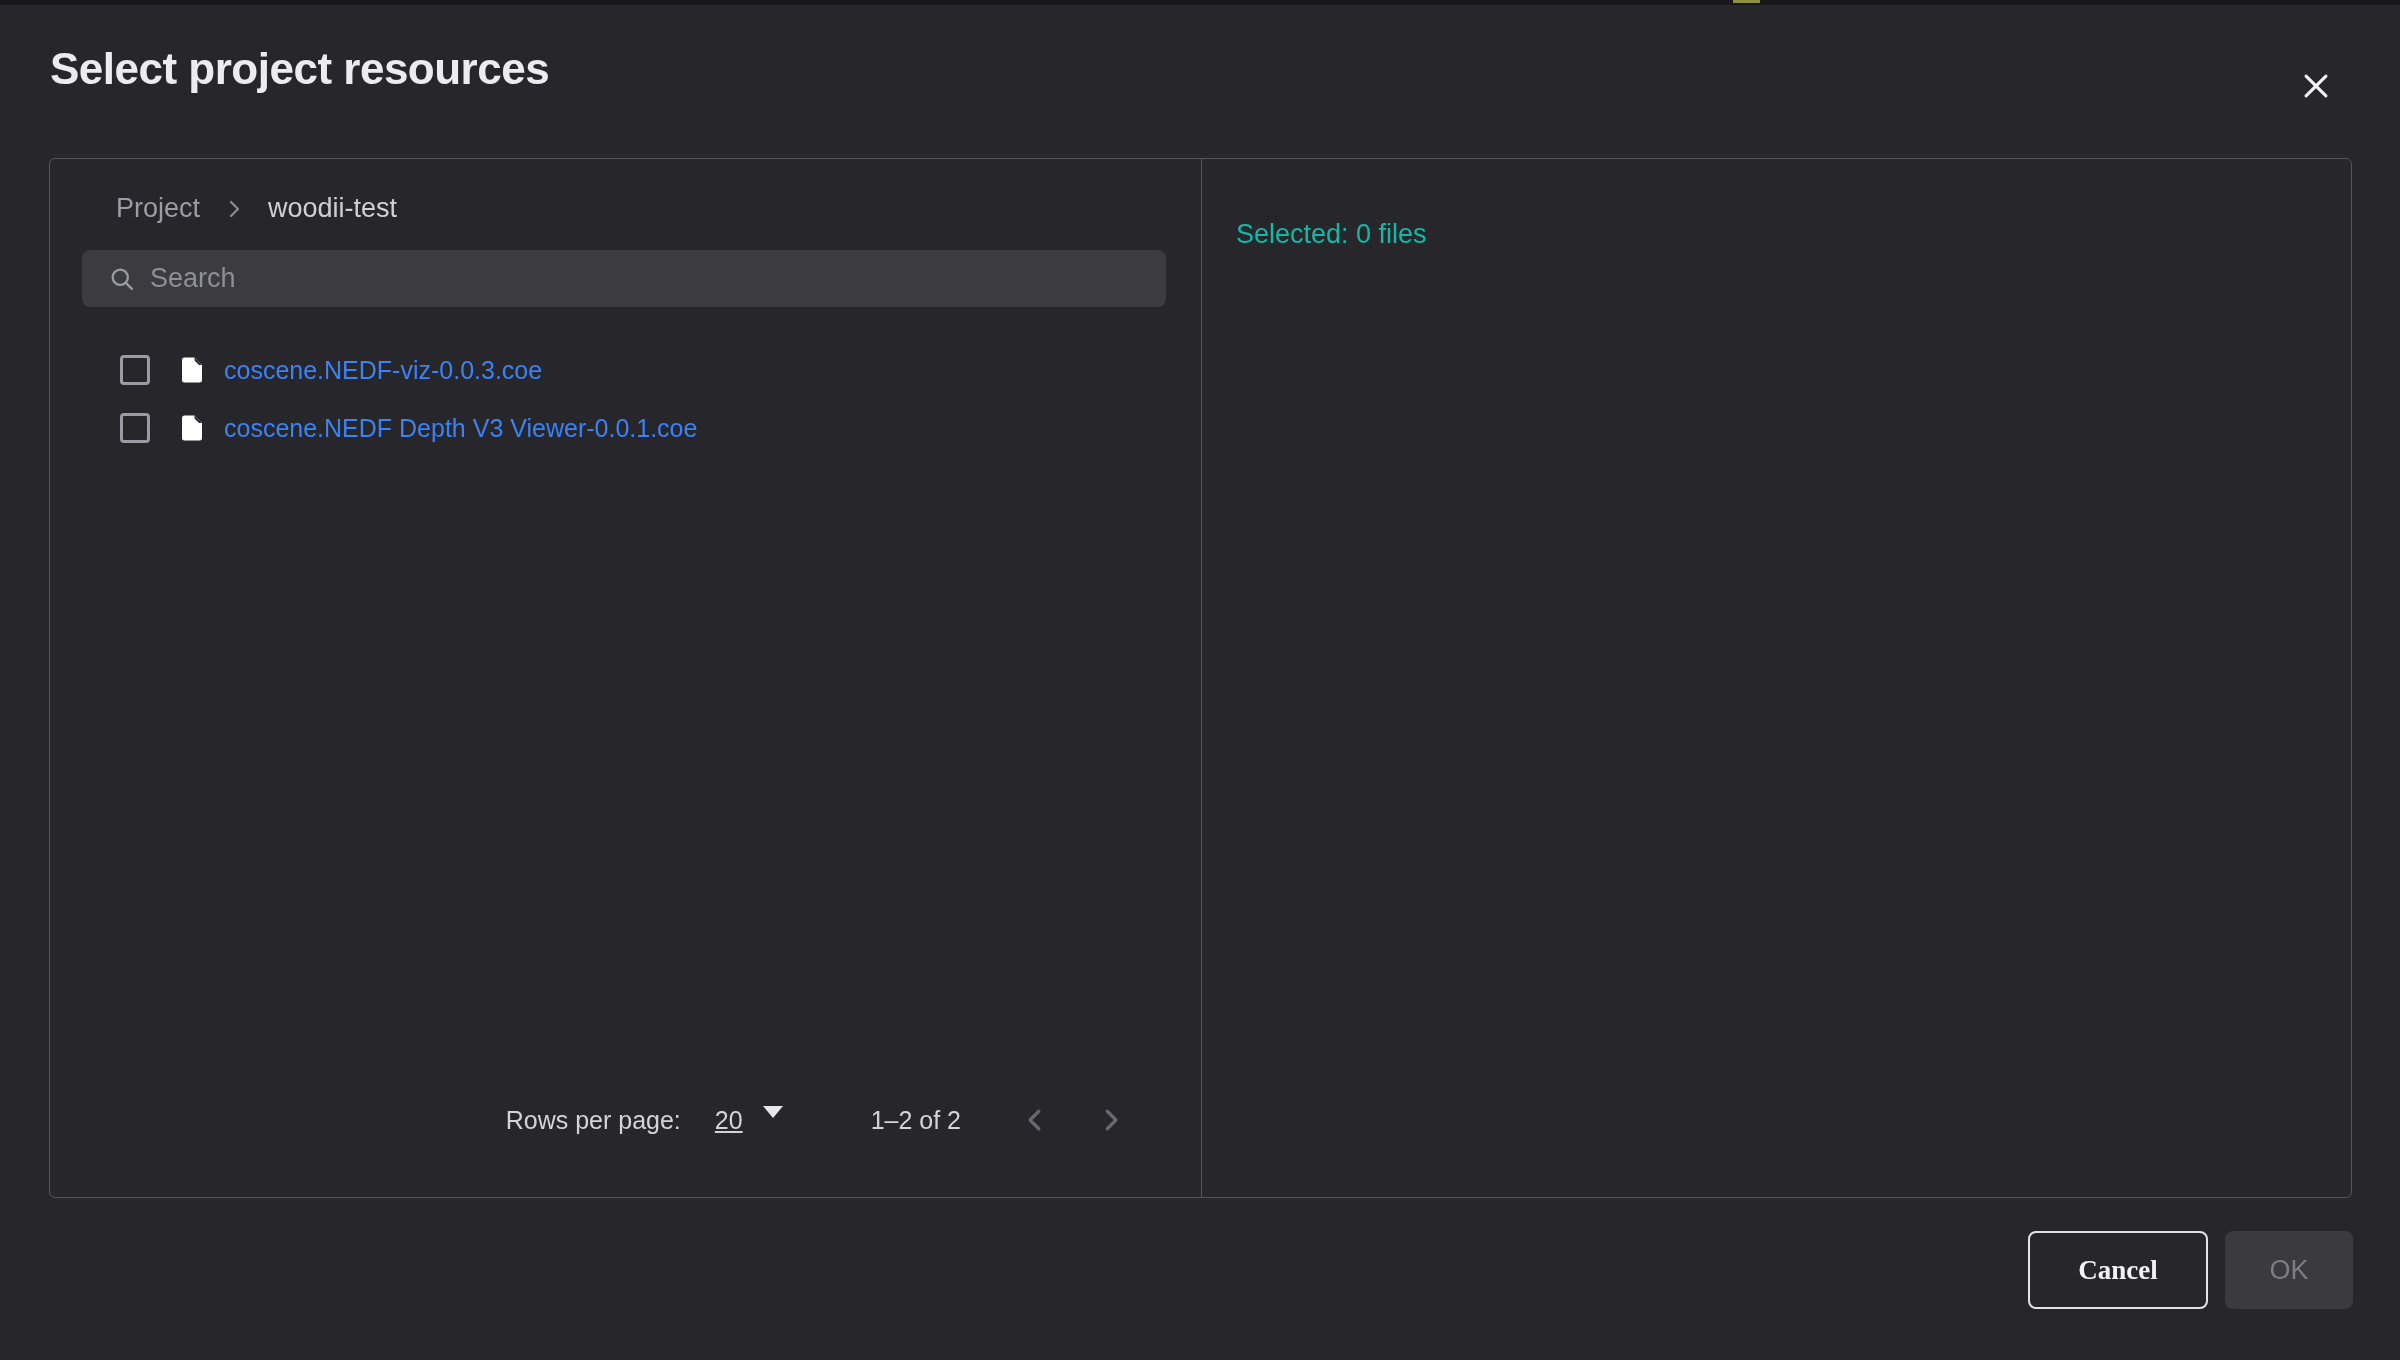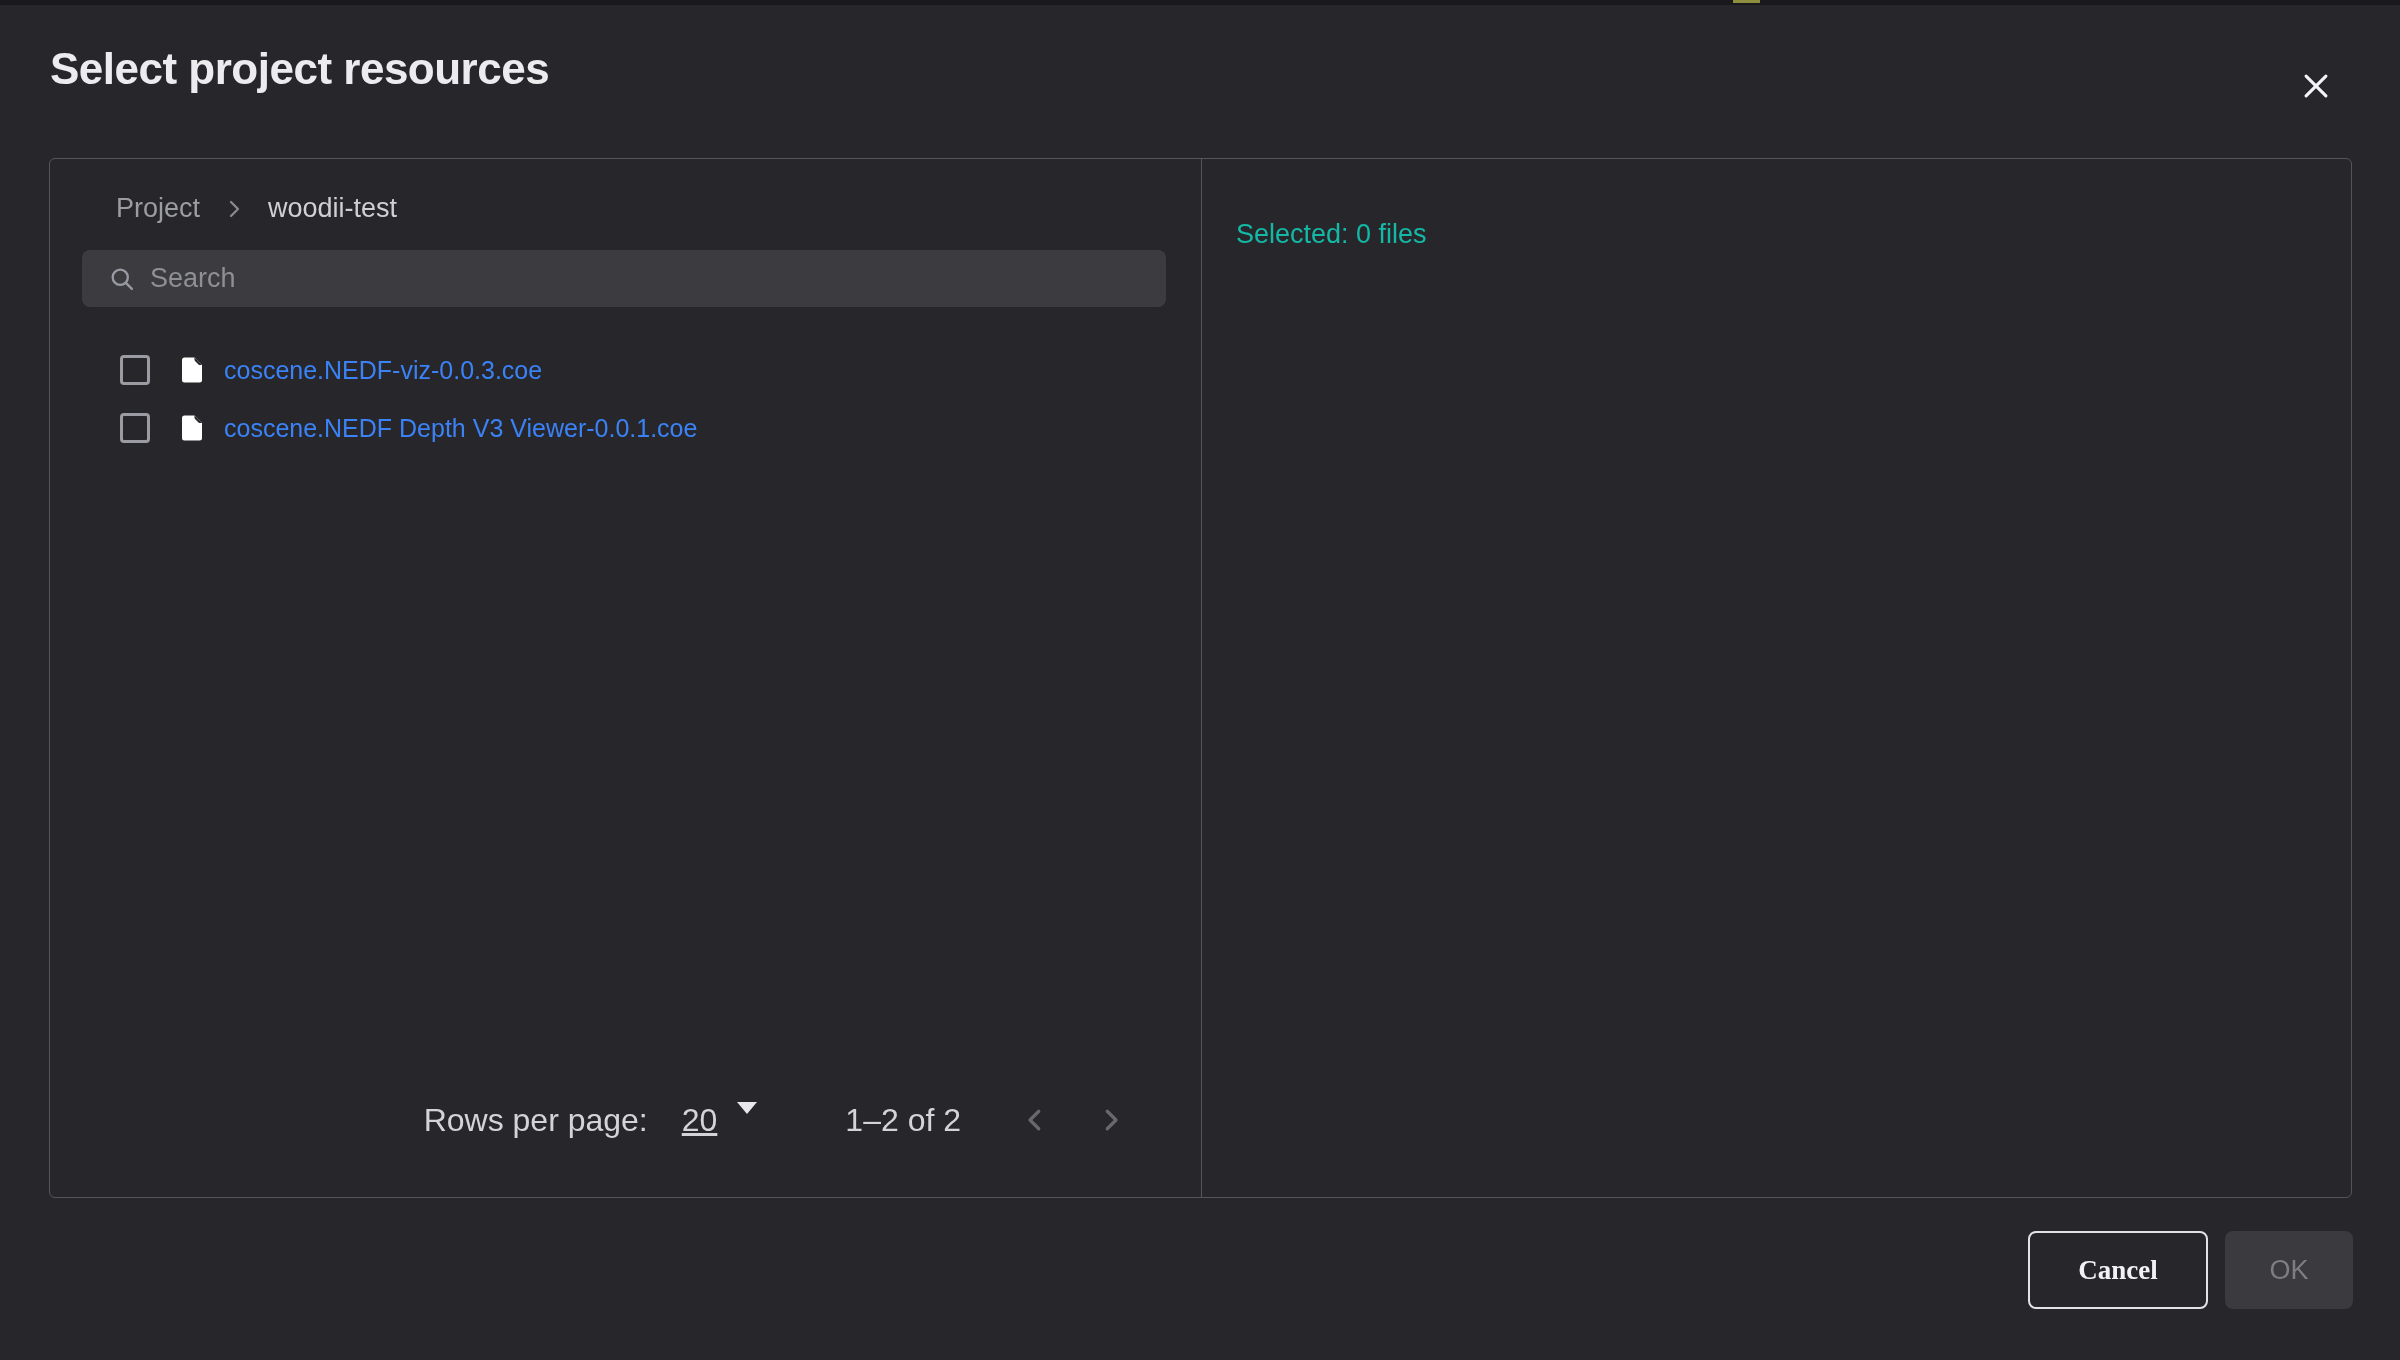--- a/index.html
+++ b/index.html
@@ -69,21 +69,21 @@
     width: 30px; height: 30px; border: 3px solid #9b9ba3; border-radius: 4px;
     background: transparent; flex: 0 0 auto;
   }
   .file-icon { margin-left: 27px; flex: 0 0 auto; display: flex; }
   .file-name { margin-left: 17px; font-size: 25px; color: #3b82f6; white-space: nowrap; }
 
   
   .pagination {
     position: absolute; right: 66px; bottom: 54px; height: 46px;
     display: flex; align-items: center;
-    font-size: 32px; color: #d4d4d8;
+    font-size: 25px; color: #d4d4d8;
   }
   .rpp-label { color: #d4d4d8; }
   .rpp-select {
     display: flex; align-items: flex-start; gap: 20px; margin-left: 34px; cursor: pointer; text-decoration: underline;
   }
   .caret-down {
     width: 0; height: 0;
     border-left: 10px solid transparent; border-right: 10px solid transparent;
     border-top: 12px solid #e8e8ea;
   }

